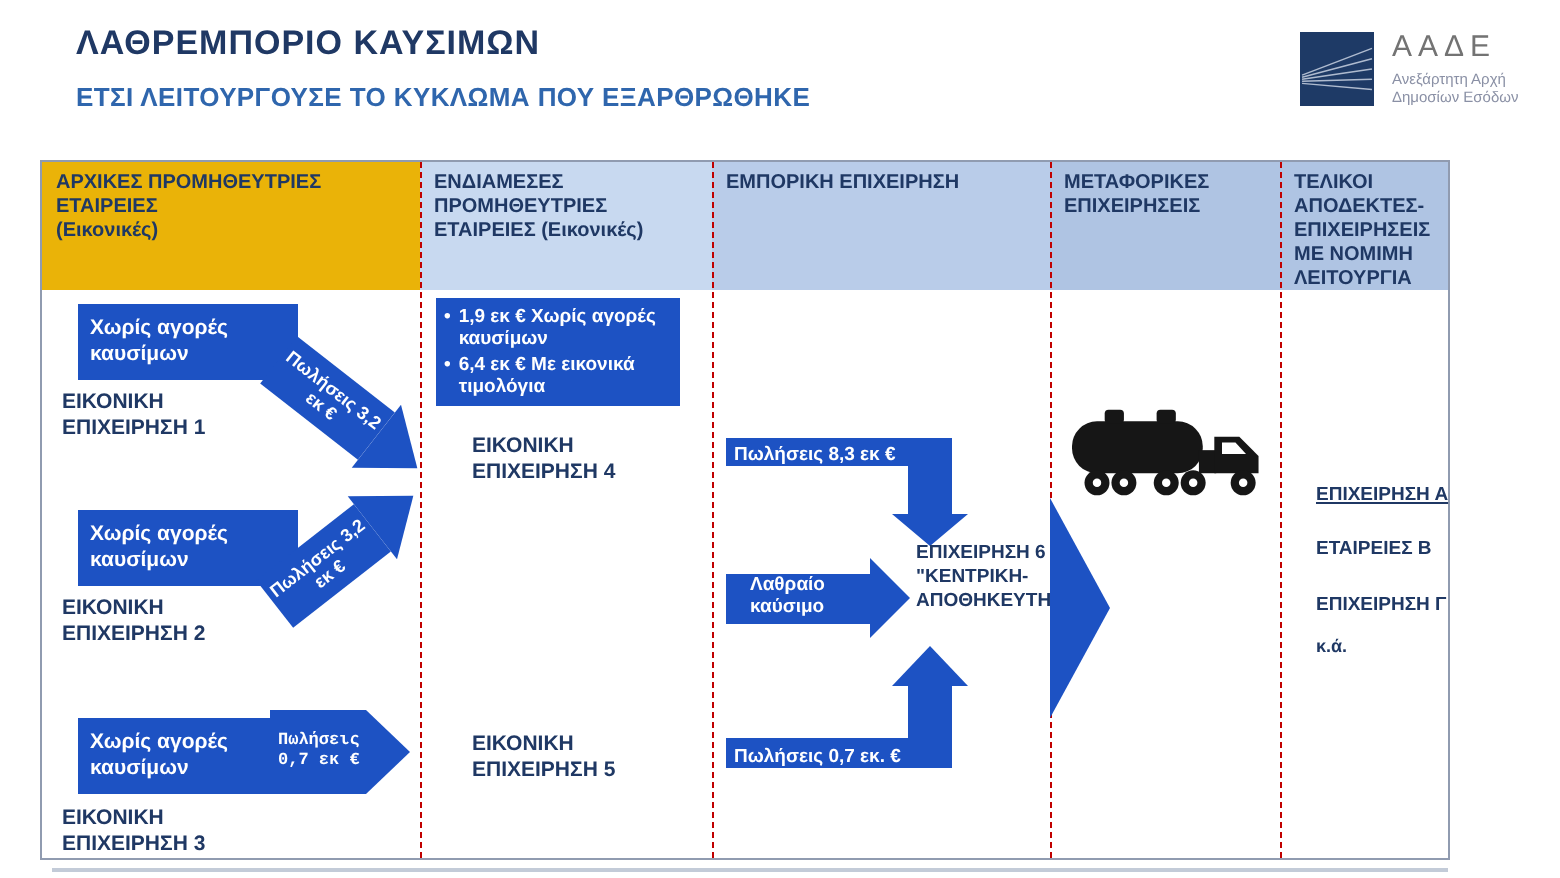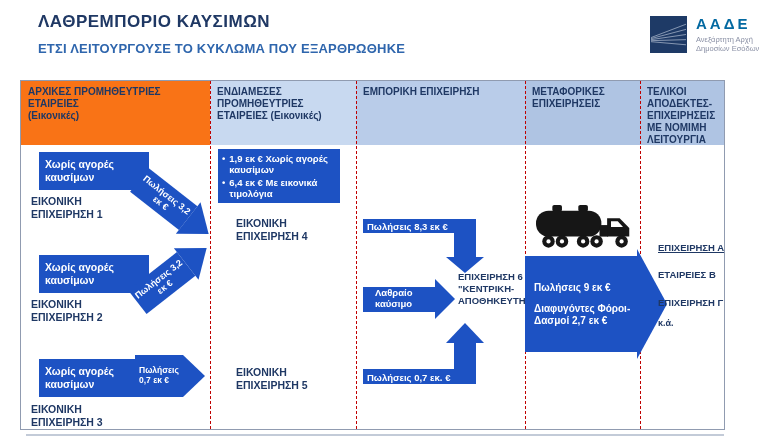--- a/index.html
+++ b/index.html
@@ -13,32 +13,32 @@
     font-family:"Liberation Sans","DejaVu Sans",sans-serif;}
   #slide{position:relative;width:780px;height:439px;background:#fff;}
 
   
   .title{position:absolute;left:38px;top:12px;font-size:17px;font-weight:bold;
     color:var(--navy);letter-spacing:.5px;}
   .subtitle{position:absolute;left:38px;top:41px;font-size:13px;font-weight:bold;
     color:var(--sub);letter-spacing:.2px;}
   .logo{position:absolute;left:650px;top:16px;display:flex;gap:9px;align-items:flex-start;}
   .logo-mark{width:37px;height:37px;display:block;}
-  .logo-acronym{font-size:15px;font-weight:bold;color:#0369a1;letter-spacing:3px;line-height:1.1;}
+  .logo-acronym{font-size:15px;font-weight:normal;color:#737373;letter-spacing:3px;line-height:1.1;}
   .logo-org{font-size:7.5px;color:#8a90a5;line-height:1.25;margin-top:2px;}
 
   
   #diagram{position:absolute;left:20px;top:80px;width:705px;height:350px;
     border:1px solid #909bb0;background:#fff;}
   .shadow-line{position:absolute;left:26px;top:434px;width:698px;height:2px;
     background:#c3cbd8;}
 
   .col-head{position:absolute;top:0;height:64px;font-size:10px;font-weight:bold;
     color:var(--navy);padding:5px 4px 0 7px;line-height:1.2;white-space:pre-line;}
-  .ch1{left:0;width:223px;background:#f97316;}
+  .ch1{left:0;width:223px;background:#eab308;}
   .ch2{left:189px;width:146px;background:#c8d9f0;}
   .ch3{left:335px;width:169px;background:#b9cce9;}
   .ch4{left:504px;width:115px;background:#afc4e3;}
   .ch5{left:619px;width:84px;background:#afc4e3;}
 
   .vdiv{position:absolute;top:0;height:348px;width:0;border-left:1px dashed var(--red);}
 
   
   .bluebox{position:absolute;background:var(--blue);color:#fff;font-weight:bold;
     display:flex;align-items:center;justify-content:center;text-align:left;
@@ -51,21 +51,21 @@
   .arrow .ahead{width:0;height:0;}
   .pre{white-space:pre-line;}
 
   
   .diag .abody{width:62px;height:30px;font-size:9px;justify-content:center;text-align:center;}
   .diag .ahead{border-top:20px solid transparent;border-bottom:20px solid transparent;
     border-left:26px solid var(--blue);}
   #arrow-sales-1{left:109px;top:106px;transform:rotate(38deg);}
   #arrow-sales-2{left:107px;top:174px;transform:rotate(-38deg);}
   #arrow-sales-3{left:114px;top:274px;}
-  #arrow-sales-3 .abody{width:48px;height:42px;font-size:8.5px;padding-left:4px;}
+  #arrow-sales-3 .abody{width:48px;height:42px;font-size:8.5px;padding-left:4px;font-family:Liberation Mono, monospace;}
   #arrow-sales-3 .ahead{border-top:21px solid transparent;border-bottom:21px solid transparent;
     border-left:22px solid var(--blue);}
 
   
   #bullet-box{left:197px;top:68px;width:122px;height:54px;align-items:flex-start;
     justify-content:flex-start;text-align:left;font-size:9.5px;padding:4px 3px 2px 4px;
     flex-direction:column;}
   .bullet-row{display:flex;gap:4px;}
   .bullet-dot{flex:0 0 auto;}
 
@@ -228,24 +228,20 @@
         <circle cx="13" cy="41" r="2.2"></circle>
         <circle cx="27" cy="41" r="2.2"></circle>
         <circle cx="49" cy="41" r="2.2"></circle>
         <circle cx="63" cy="41" r="2.2"></circle>
         <circle cx="89" cy="41" r="2.2"></circle>
         <path d="M78 20 h7 l5.5 6 H78 z"></path>
       </g>
     </svg>
 
     <div class="arrow" id="arrow-transport">
-      <div class="abody">
-        <span>Πωλήσεις 9 εκ €</span>
-        <span>Διαφυγόντες Φόροι-Δασμοί 2,7 εκ €</span>
-      </div>
       <div class="ahead"></div>
     </div>
 
     <div class="companylabel final-label" id="final-a">ΕΠΙΧΕΙΡΗΣΗ Α</div>
     <div class="companylabel final-label" id="final-b">ΕΤΑΙΡΕΙΕΣ Β</div>
     <div class="companylabel final-label" id="final-c">ΕΠΙΧΕΙΡΗΣΗ Γ</div>
     <div class="companylabel final-label" id="final-etc">κ.ά.</div>
 
   </div>
 

